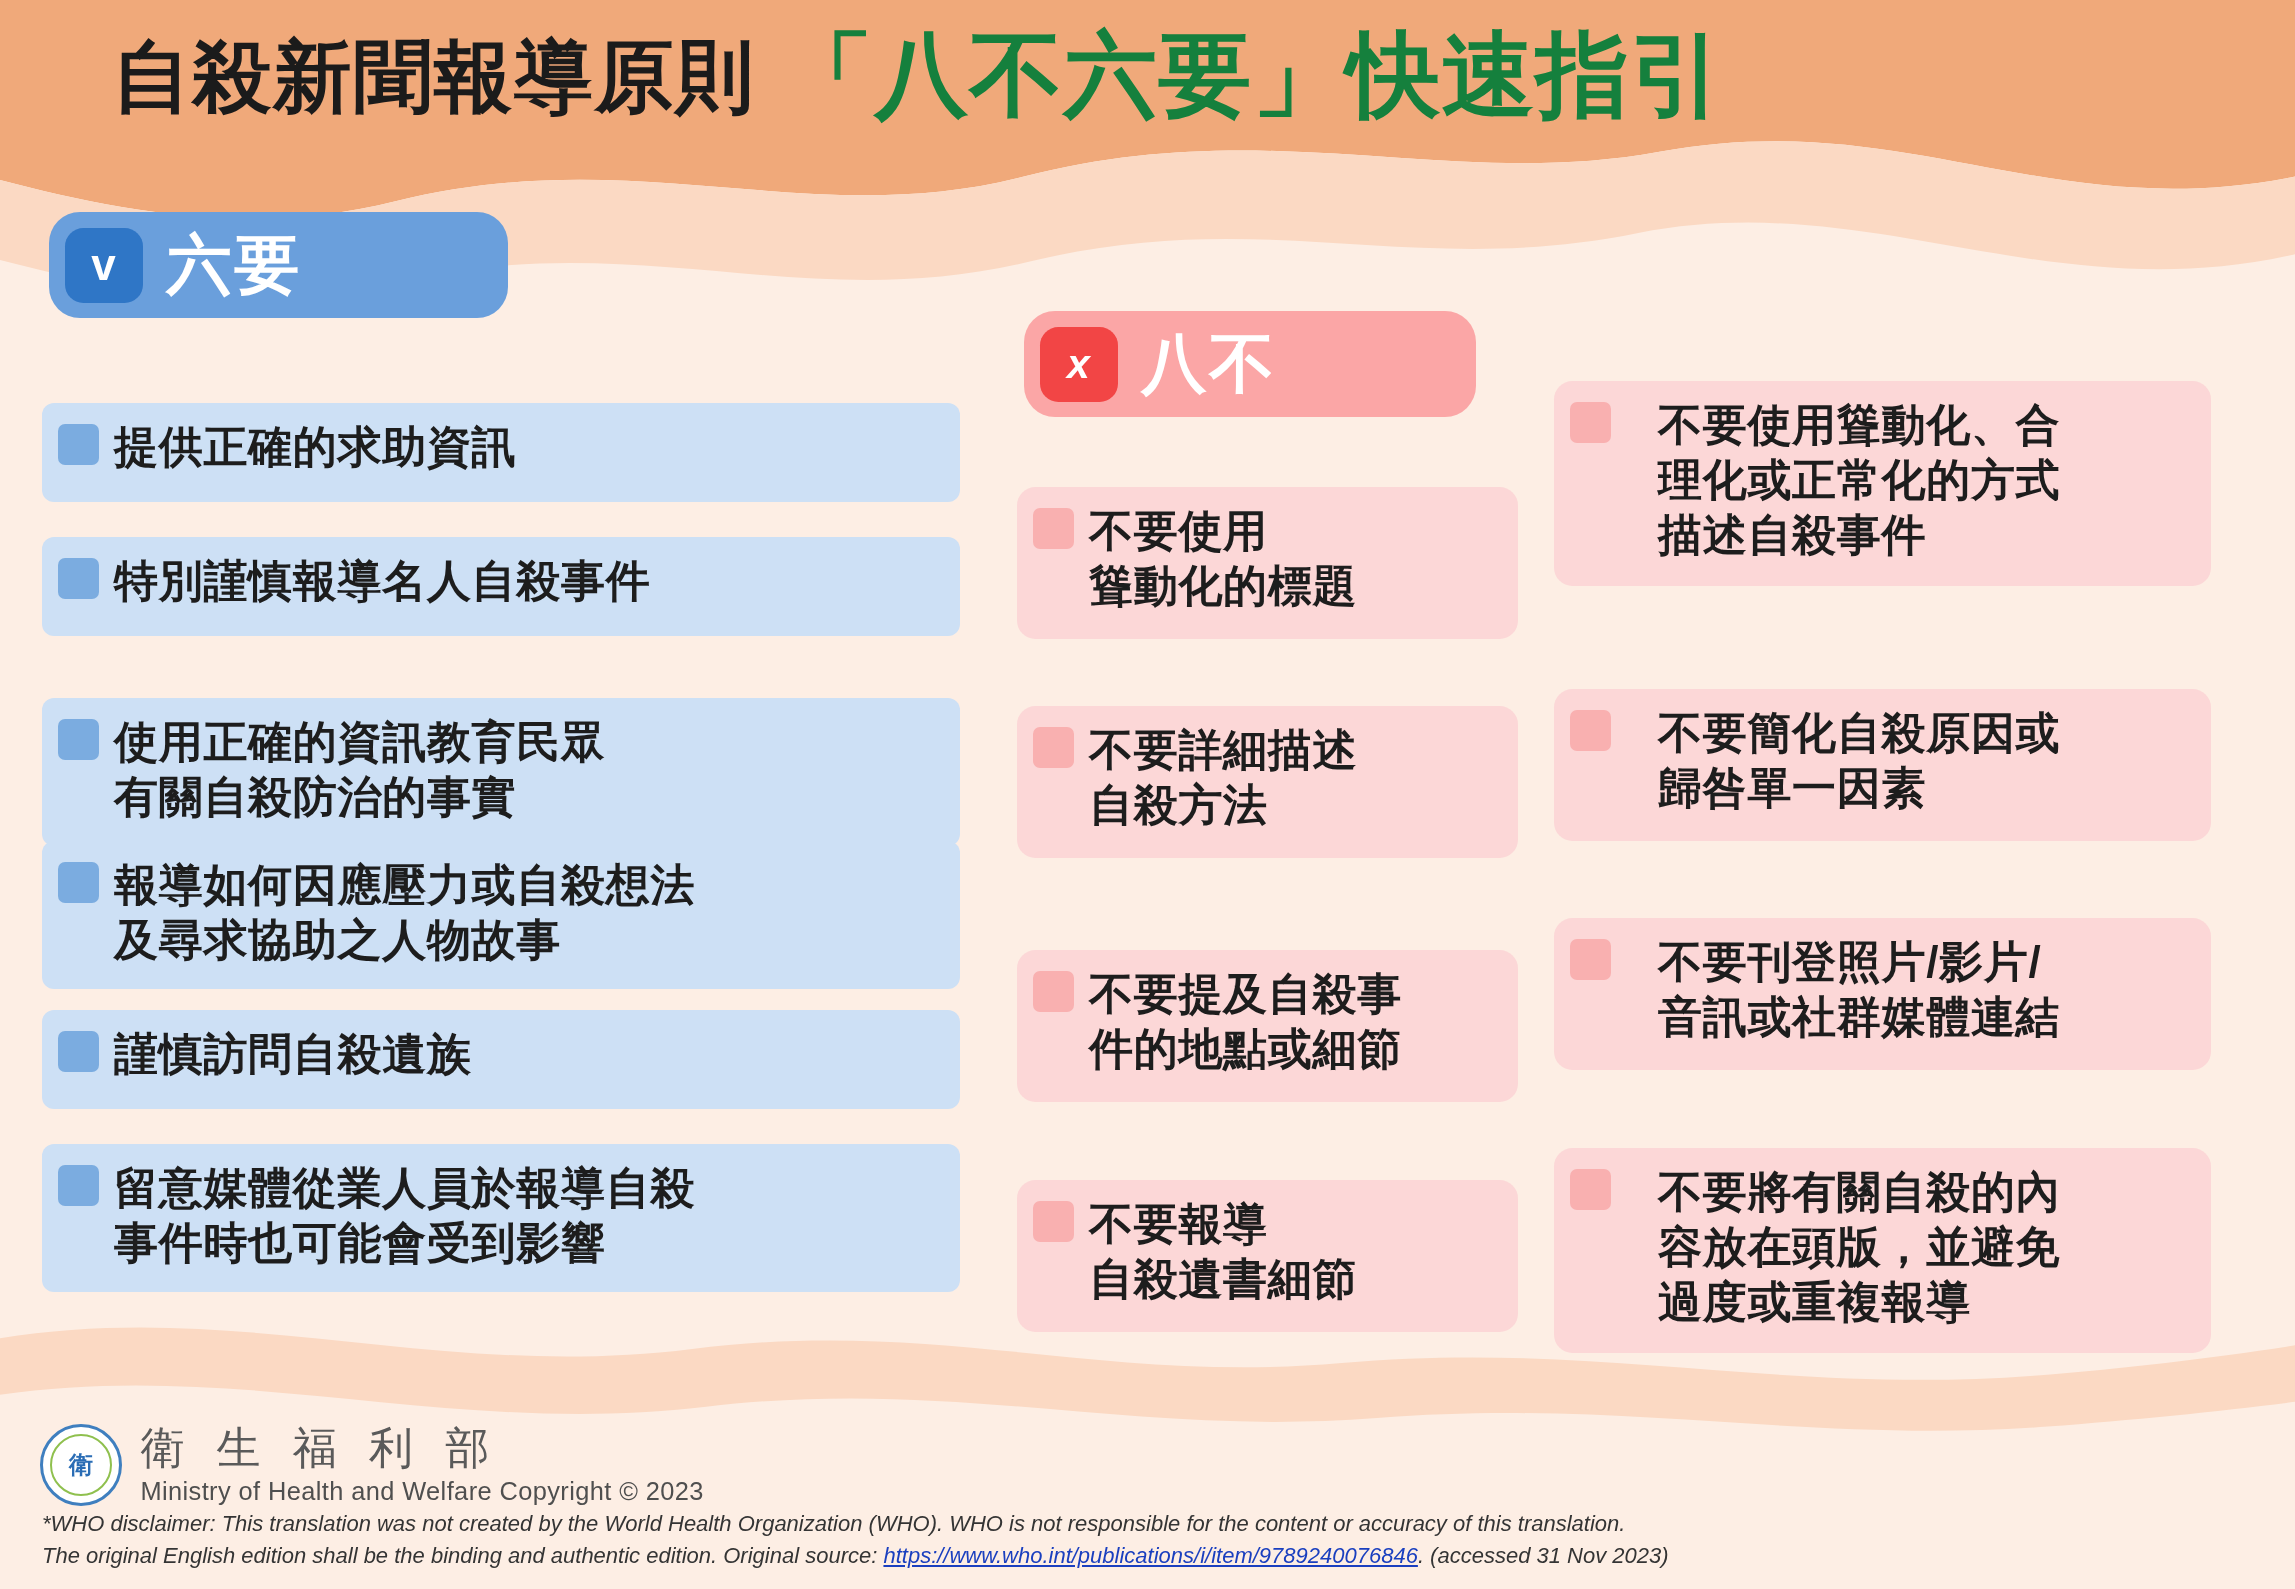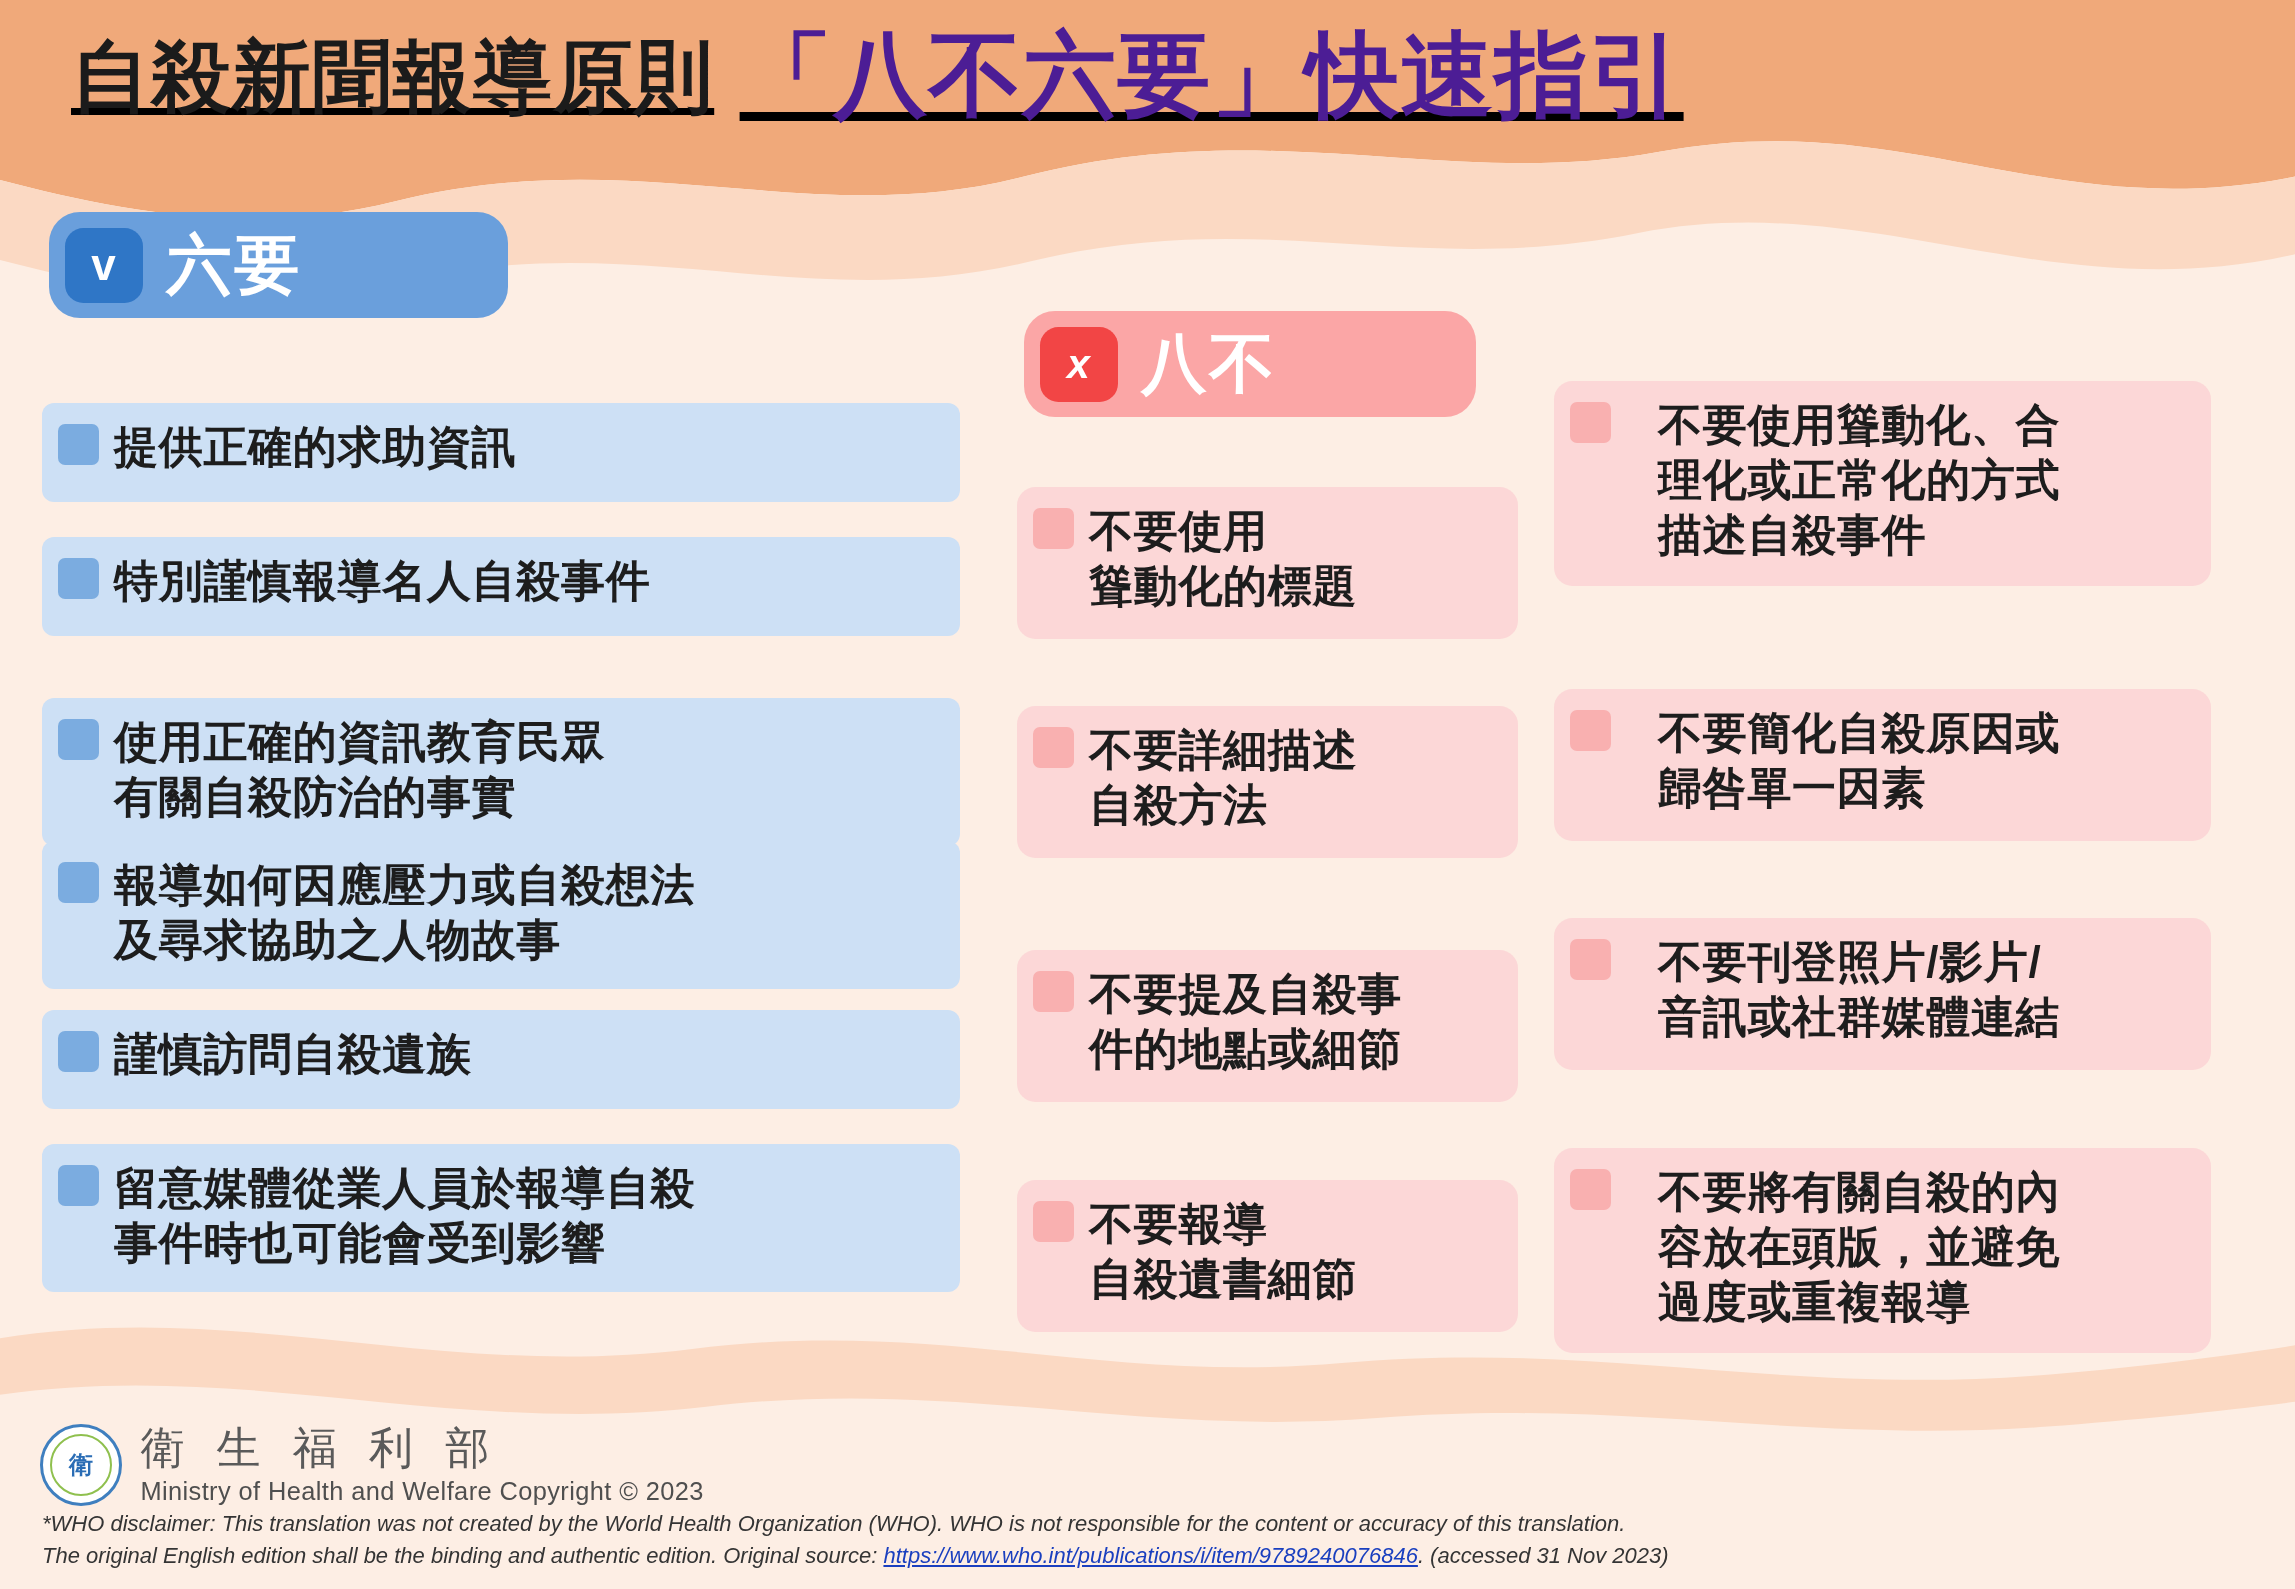--- a/index.html
+++ b/index.html
@@ -31,37 +31,36 @@
 
   
   .header {
     position: absolute;
     top: 21px;
     left: 0;
     width: 1923px;
     height: 170px;
     display: flex;
     align-items: flex-start;
-    padding-left: 71px;
+    padding-left: 112px;
     box-sizing: border-box;
-    text-decoration: underline;
   }
   .title-left {
     font-size: 79px;
     font-weight: bold;
     color: #1b1b1b;
     letter-spacing: 1.4px;
     line-height: 1.1;
     white-space: nowrap;
     margin-top: 12.7px;
   }
   .title-right {
     font-size: 93px;
     font-weight: bold;
-    color: #4c1d95;
+    color: #15803d;
     letter-spacing: 1.4px;
     line-height: 1.05;
     white-space: nowrap;
     margin-left: 25.4px;
     margin-top: 5.7px;
   }
 
   
   .pill {
     position: absolute;

